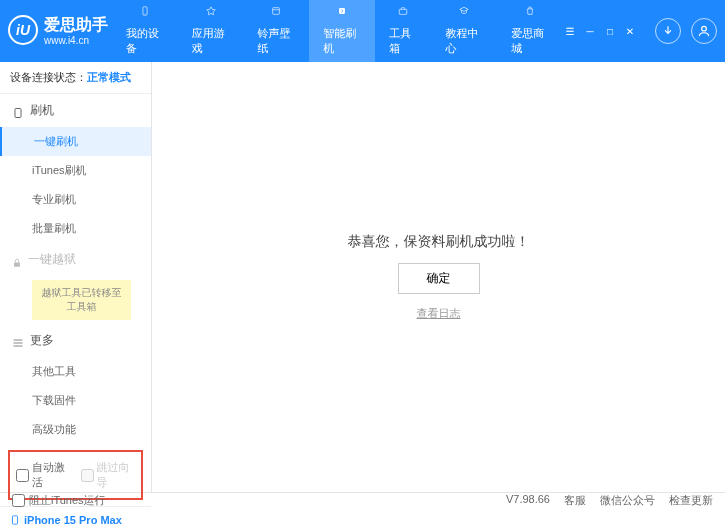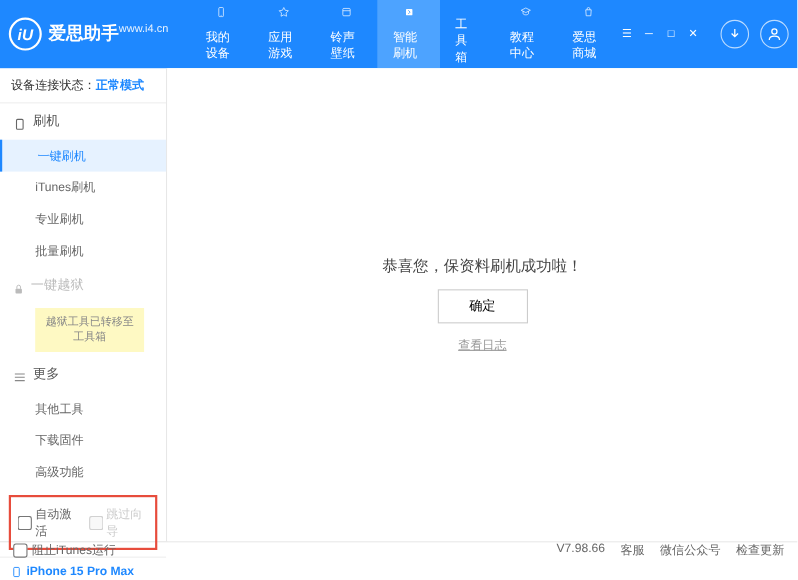--- a/index.html
+++ b/index.html
@@ -1,20 +1,20 @@
 <!DOCTYPE html>
 <html><head>
 <meta charset="utf-8">
 <style>
 *{margin:0;padding:0;box-sizing:border-box;font-family:"Microsoft YaHei",sans-serif}
 body{width:725px;height:527px;overflow:hidden;background:#fff;font-size:12px;color:#333}
 .header{background:#1e88ff;color:#fff;height:62px;display:flex;align-items:center;padding:0 8px}
-.logo-area{display:flex;align-items:center;gap:6px;margin-right:20px}
+.logo-area{display:flex;gap:6px;margin-right:4px}
 .logo-badge{width:30px;height:30px;border:2px solid #fff;border-radius:50%;display:flex;align-items:center;justify-content:center;font-weight:bold;font-size:14px;font-style:italic}
-.logo-text{display:flex;line-height:1.2}
+.logo-text{display:flex;flex-direction:column;line-height:1.2}
 .logo-title{font-size:16px;font-weight:bold}
 .logo-url{font-size:10px;opacity:.9}
 .top-nav{display:flex;flex:1}
 .top-nav-item{display:flex;flex-direction:column;align-items:center;justify-content:center;padding:6px 14px;cursor:pointer;gap:10px;height:62px}
 .top-nav-item.active{background:#4da3ff}
 .top-nav-item svg{width:20px;height:20px}
 .top-nav-label{font-size:11px}
 .header-right{display:flex;align-items:center;gap:10px}
 .header-ctl{display:flex;gap:6px;margin-right:8px}
 .header-ctl span{width:14px;height:14px;display:flex;align-items:center;justify-content:center;cursor:pointer;font-size:10px}

